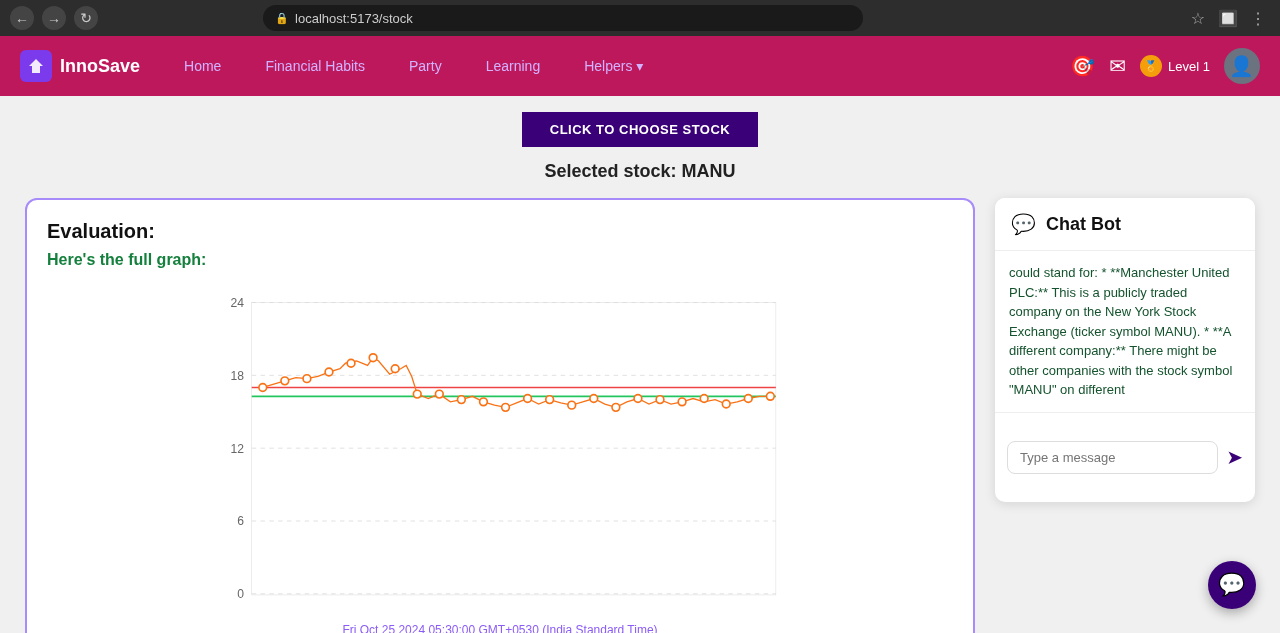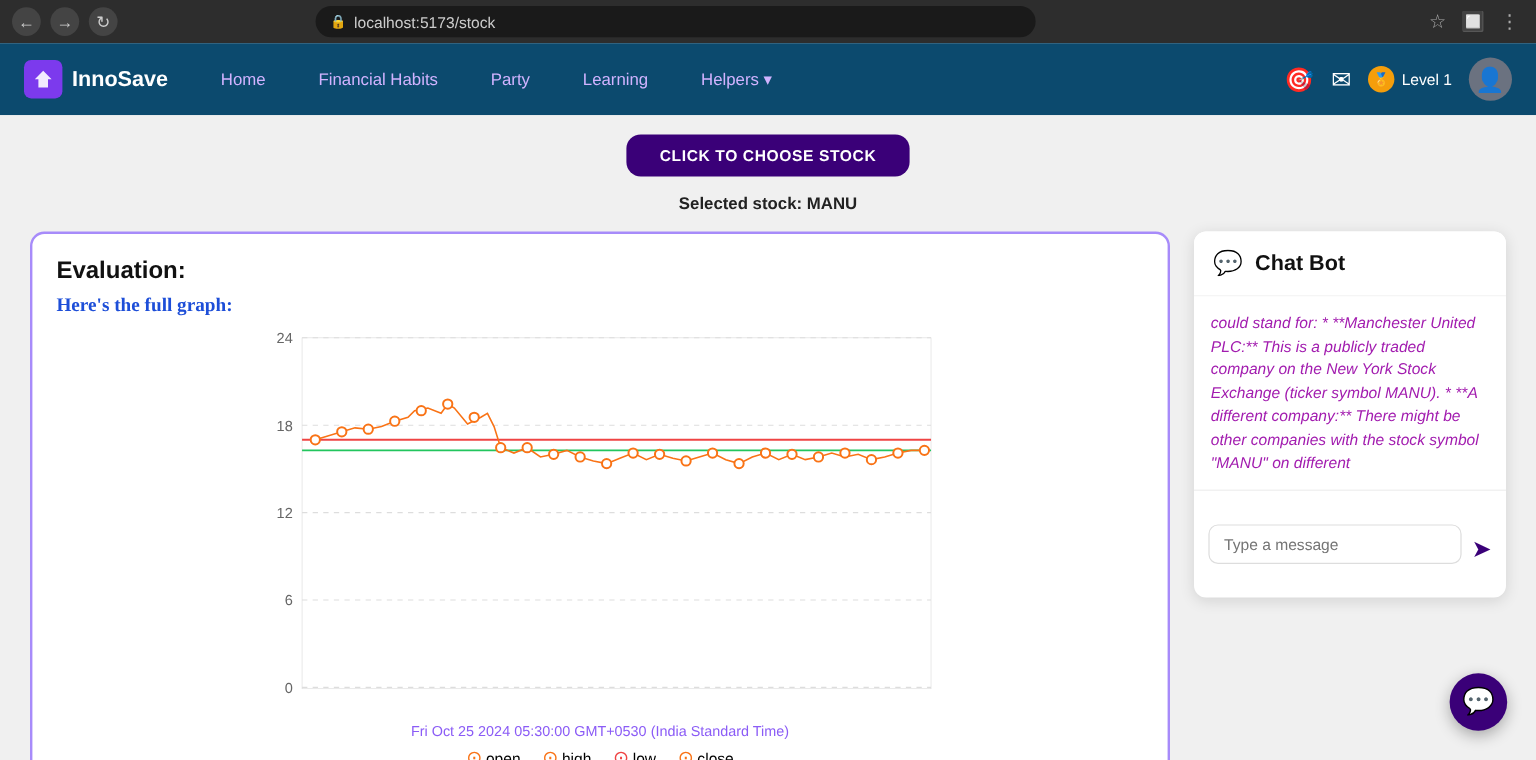--- a/index.html
+++ b/index.html
@@ -50,21 +50,21 @@
       background: transparent;
       border: none;
       color: #aaa;
       font-size: 16px;
       cursor: pointer;
       display: flex; align-items: center; justify-content: center;
     }
 
     
     .navbar {
-      background: #0c4a6e;
+      background: #be185d;
       height: 60px;
       display: flex;
       align-items: center;
       padding: 0 20px;
       gap: 0;
     }
     .nav-logo {
       display: flex;
       align-items: center;
       gap: 8px;
@@ -155,30 +155,30 @@
       padding: 16px 20px;
       position: relative;
     }
 
     
     .choose-stock-btn {
       background: #3a0078;
       color: white;
       border: none;
       padding: 10px 28px;
-      border-radius: 12px;
+      border-radius: 0;
       font-size: 13px;
       font-weight: 600;
       letter-spacing: 0.5px;
       cursor: pointer;
       margin-bottom: 14px;
     }
 
     .selected-stock-label {
-      font-size: 14px;
+      font-size: 18px;
       font-weight: 700;
       color: #222;
       margin-bottom: 16px;
     }
 
     .content-row {
       display: flex;
       gap: 20px;
       width: 100%;
       max-width: 1230px;
@@ -196,23 +196,22 @@
     }
     .eval-title {
       font-size: 20px;
       font-weight: 700;
       color: #111;
       margin-bottom: 8px;
     }
     .eval-subtitle {
       font-size: 16px;
       font-weight: 600;
-      color: #1d4ed8;
-      margin-bottom: 12px;
-      font-family: Liberation Serif, serif;
+      color: #15803d;
+      margin-bottom: 28px;
     }
 
     
     .chart-container {
       width: 100%;
       height: 320px;
       position: relative;
     }
     .chart-svg {
       width: 100%;
@@ -265,29 +264,28 @@
     .chatbot-title {
       font-size: 18px;
       font-weight: 700;
       color: #111;
     }
     .chatbot-messages {
       flex: 1;
       overflow-y: auto;
       padding: 12px 14px;
       font-size: 13px;
-      color: #a21caf;
+      color: #14532d;
       line-height: 1.5;
       min-height: 0;
       max-height: 300px;
-      font-style: italic;
     }
     .chatbot-input-row {
       display: flex;
-      align-items: flex-end;
+      align-items: center;
       padding: 28px 12px;
       border-top: 1px solid #eee;
       gap: 8px;
     }
     .chatbot-input {
       flex: 1;
       border: 1px solid #ddd;
       border-radius: 8px;
       padding: 8px 12px;
       font-size: 13px;

